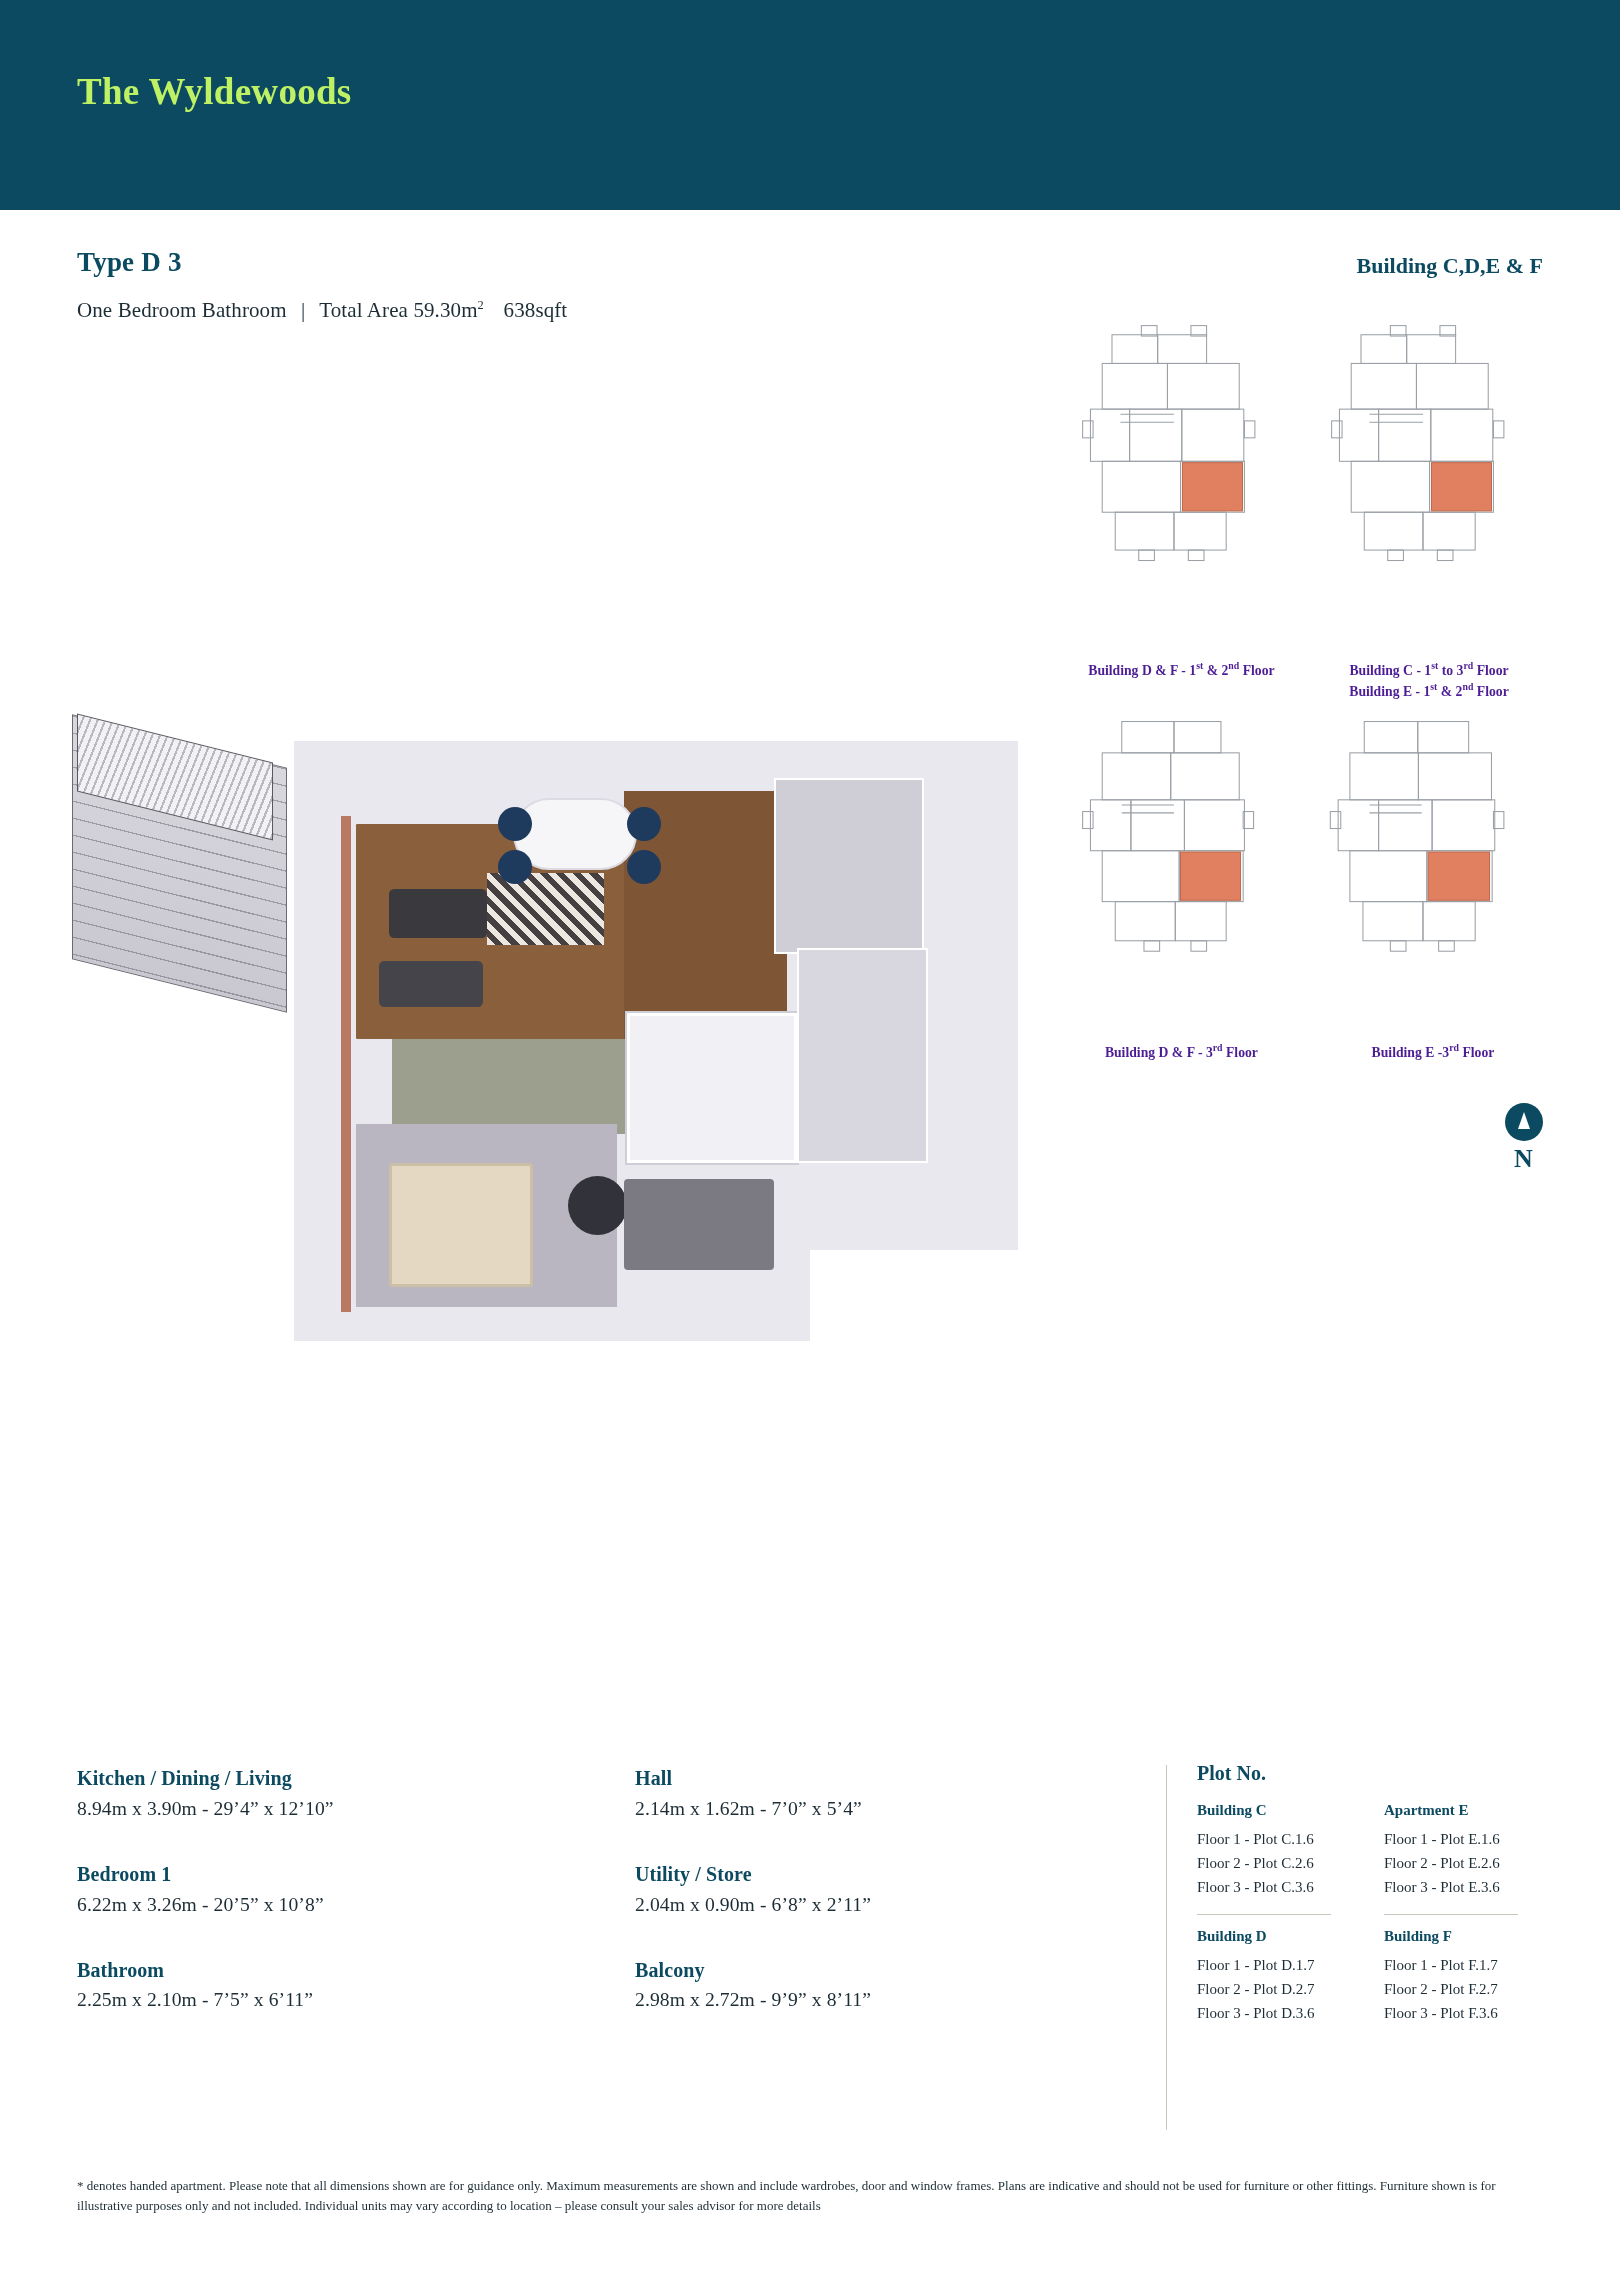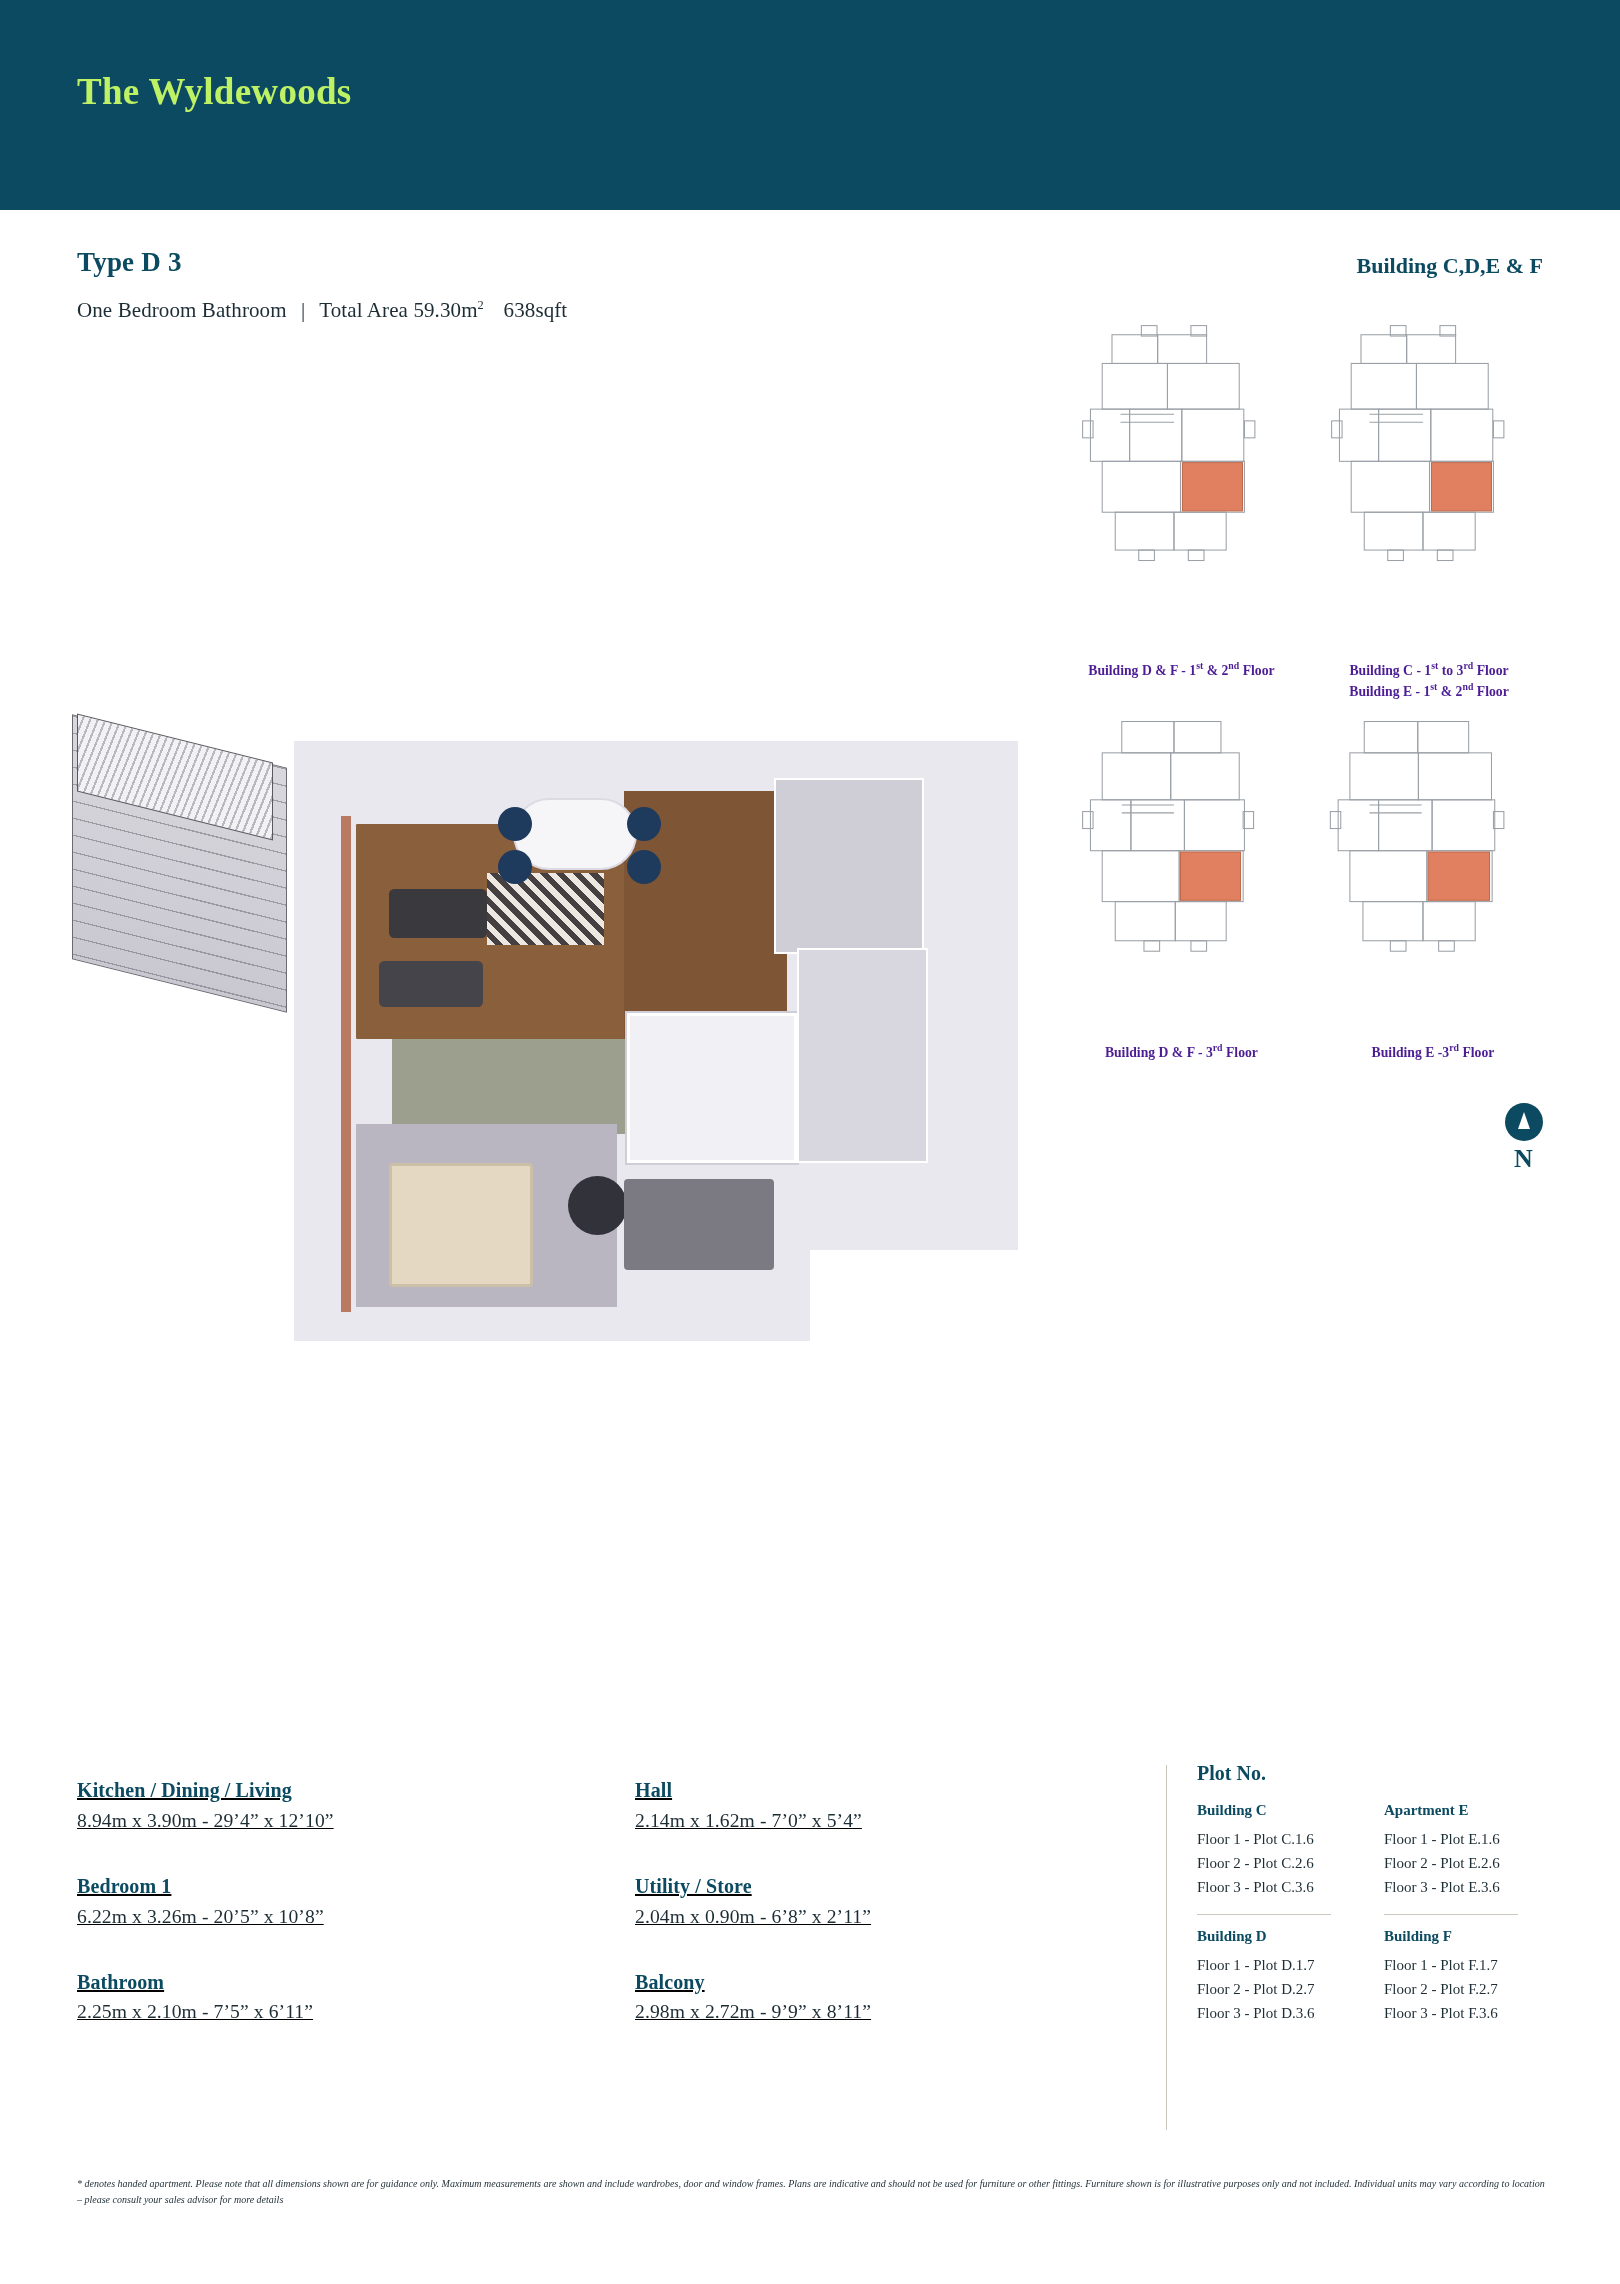--- a/index.html
+++ b/index.html
@@ -293,21 +293,21 @@
     margin-top: 2.6px; font-family: "Liberation Serif", serif;
   }
 
   
   .schedule {
     position: absolute;
     left: 77px;
     top: 1762px;
     width: 1090px;
   }
-  .col { position: absolute; top: 17px; text-decoration: underline; }
+  .col { position: absolute; top: 5px; }
   .col-1 { left: 0px;   width: 509px; }
   .col-2 { left: 558px; width: 509px; }
   .room { margin-bottom: 43px; }
   .room-name {
     color: #0b4a60;
     font-size: 20px;
     font-weight: bold;
     margin-bottom: 7.8px;
     letter-spacing: 0.1px;
   }
@@ -361,22 +361,21 @@
     width: 134px;
   }
 
   
   .footer {
     position: absolute;
     left: 77px;
     top: 2176px;
     width: 1468px;
     color: #1d2d35;
-    font-size: 10px;
-    font-style: italic;
+    font-size: 13px;
     line-height: 1.55;
     font-family: "Liberation Serif", serif;
   }
 </style>
 </head>
 <body>
 
 <div class="page">
 
   <div class="header">

